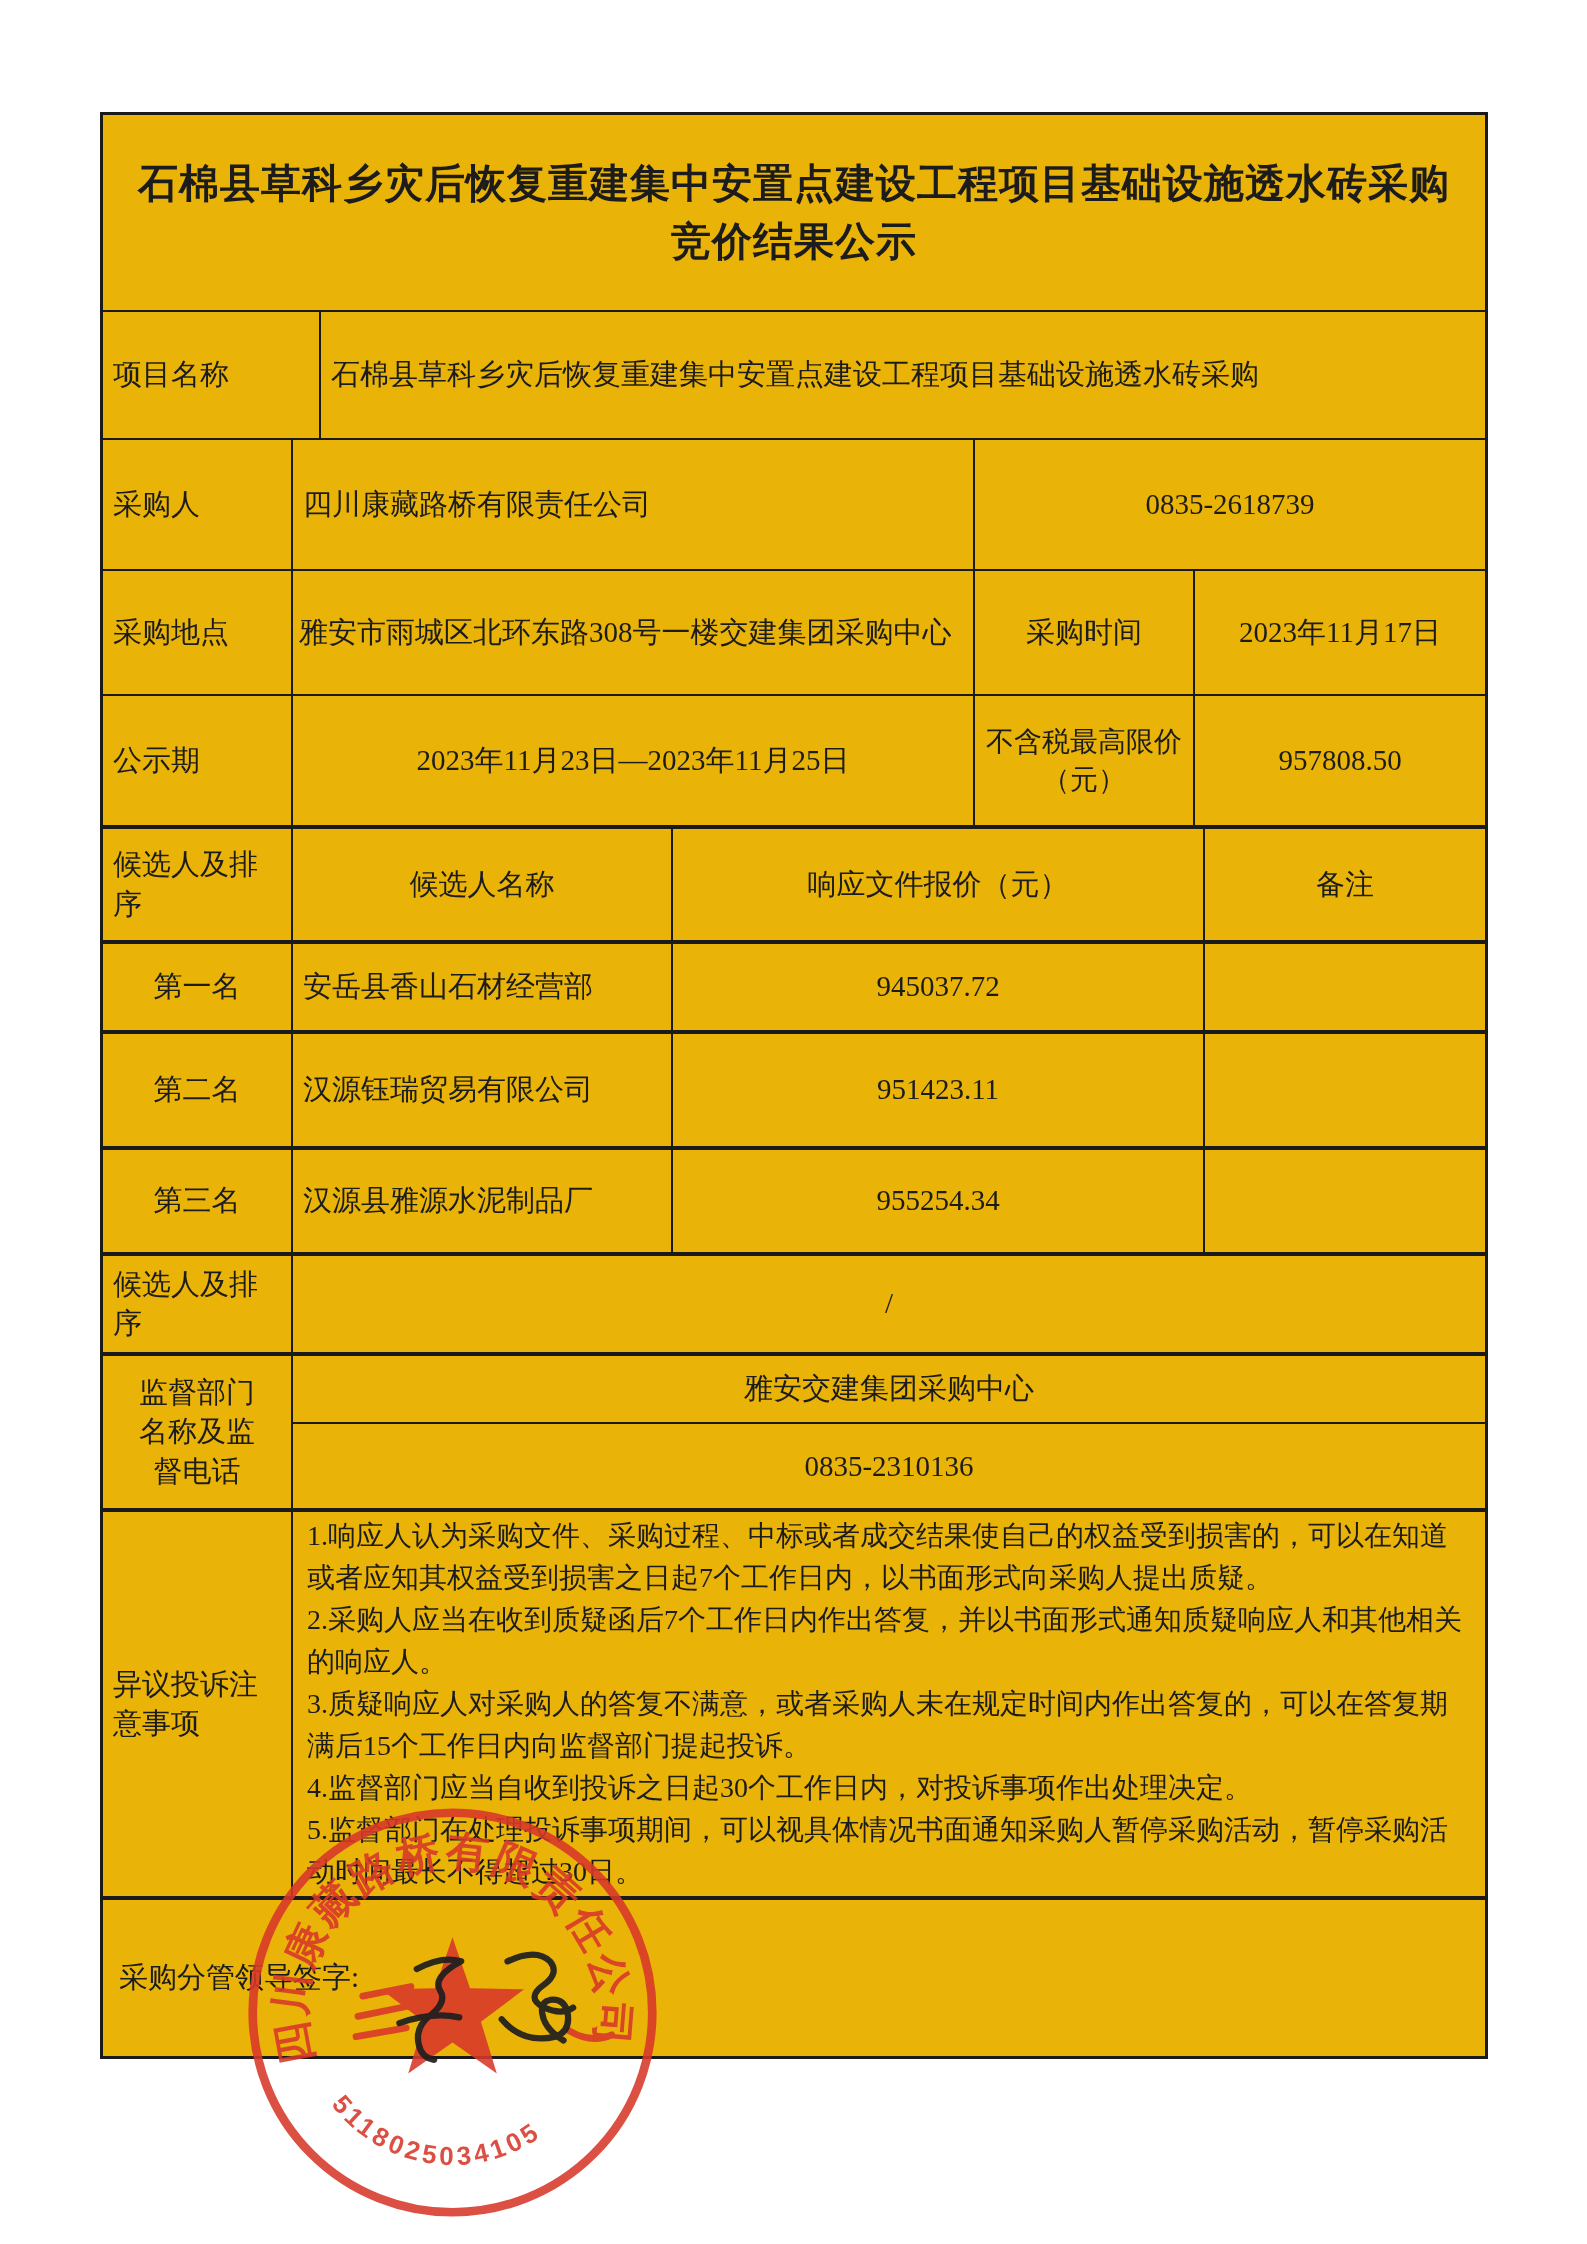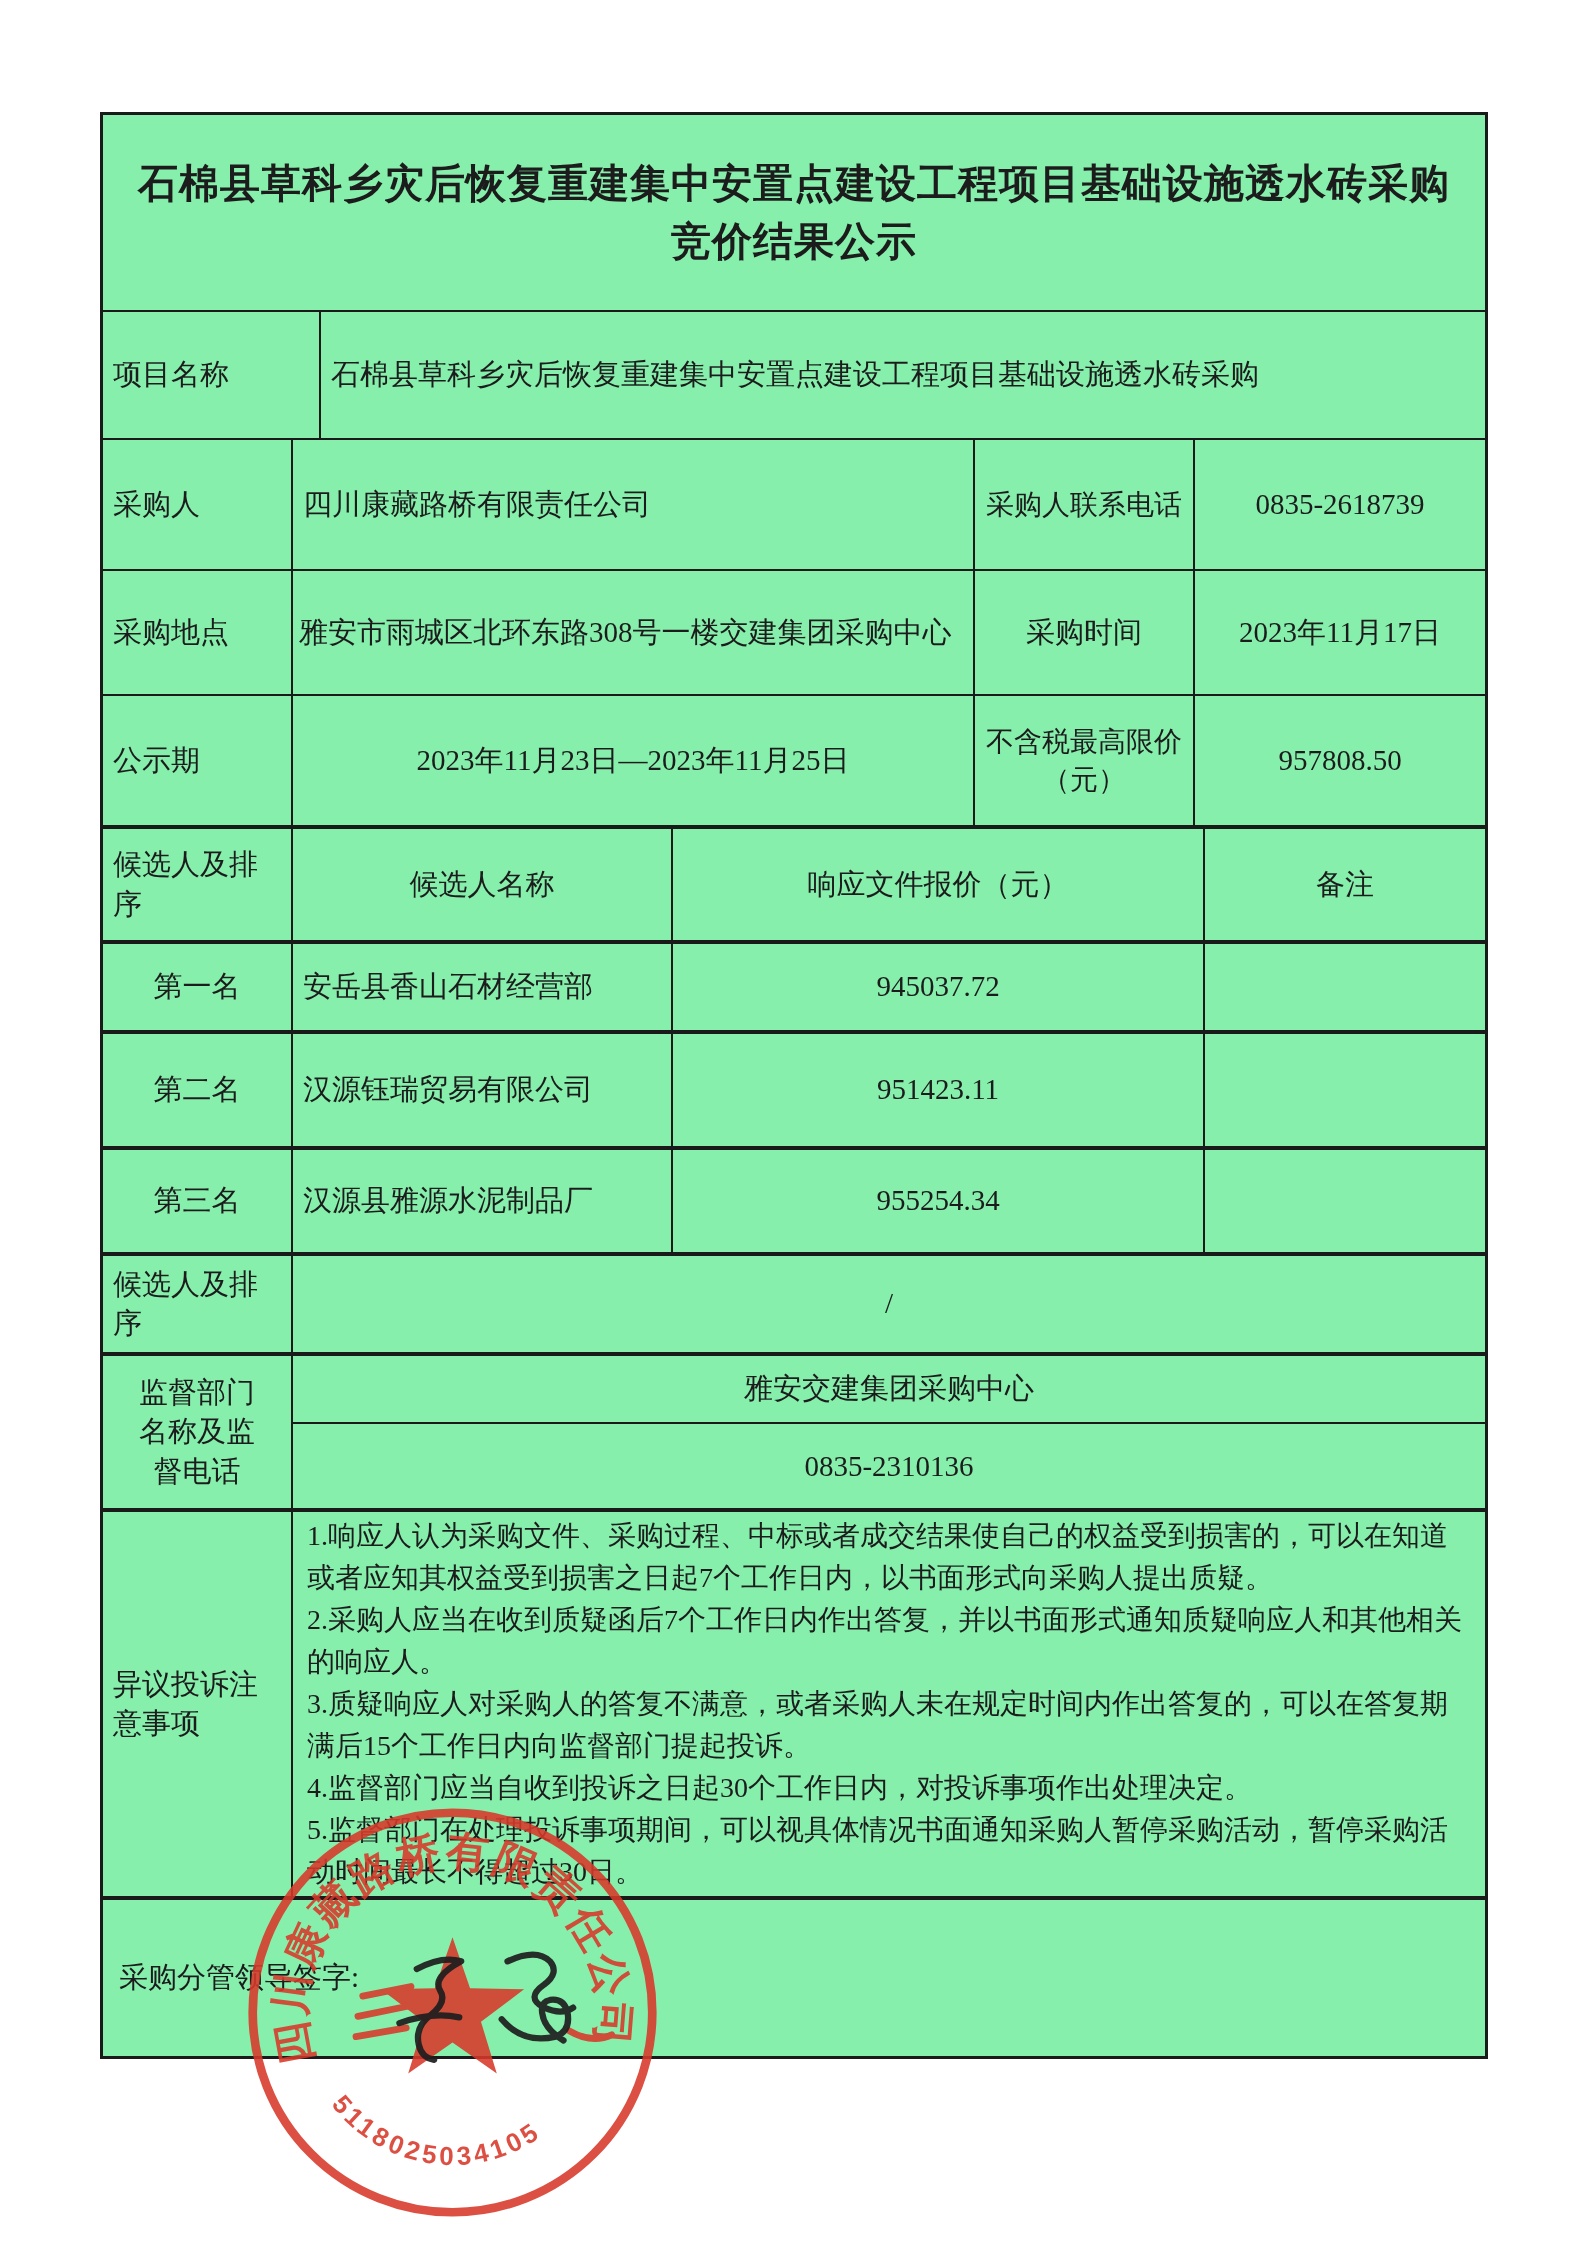--- a/index.html
+++ b/index.html
@@ -4,21 +4,21 @@
 <style>
   html,body{margin:0;padding:0;}
   body{
     width:1587px;height:2244px;position:relative;
     background:#ffffff;
     font-family:"Liberation Serif","DejaVu Serif",serif;
     color:#1c1c1c;
   }
   .doc-table{
     position:absolute;left:100px;top:112px;width:1388px;
-    border:3px solid #1a1a1a;background:#86efac;
+    border:3px solid #1a1a1a;background:#eab308;
     box-sizing:border-box;
   }
   .row{display:flex;box-sizing:border-box;}
   .row + .row{border-top:2px solid #1a1a1a;}
   .row.thick{border-top:4px solid #1a1a1a;}
   .cell{
     box-sizing:border-box;display:flex;align-items:center;
     font-size:29px;line-height:1.35;padding:4px 10px;
     overflow:hidden;
   }
@@ -81,21 +81,20 @@
   </div>
 
   <div class="row h-r1">
     <div class="cell w1 c-left">项目名称</div>
     <div class="cell wspan c-left">石棉县草科乡灾后恢复重建集中安置点建设工程项目基础设施透水砖采购</div>
   </div>
 
   <div class="row h-r2">
     <div class="cell w1 c-left">采购人</div>
     <div class="cell w2 c-left">四川康藏路桥有限责任公司</div>
-    <div class="cell w3 c-center small-label">采购人联系电话</div>
     <div class="cell w4 c-center">0835-2618739</div>
   </div>
 
   <div class="row h-r3">
     <div class="cell w1 c-left">采购地点</div>
     <div class="cell w2 c-left" style="padding:4px 6px;">雅安市雨城区北环东路308号一楼交建集团采购中心</div>
     <div class="cell w3 c-center">采购时间</div>
     <div class="cell w4 c-center">2023年11月17日</div>
   </div>
 

